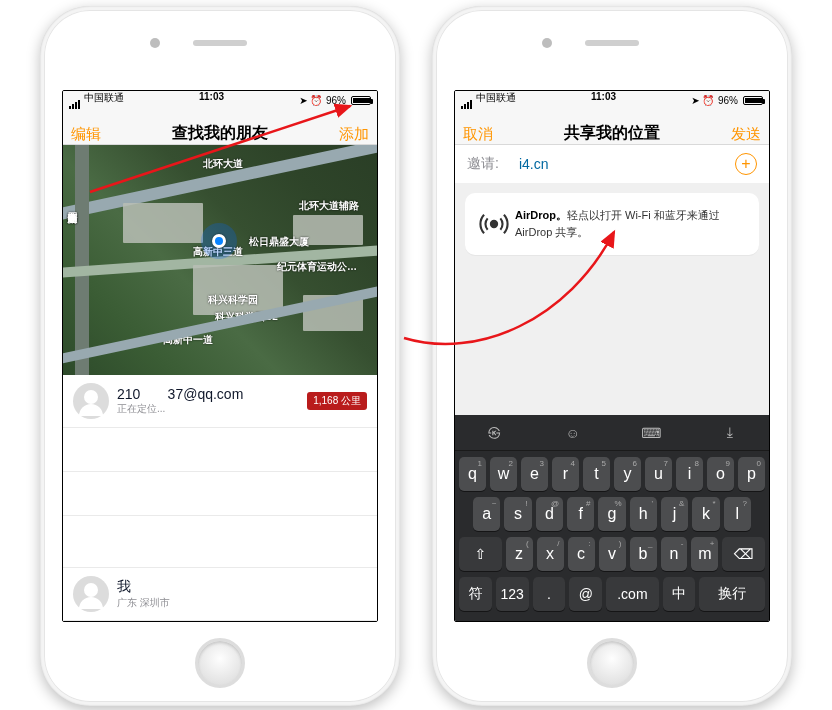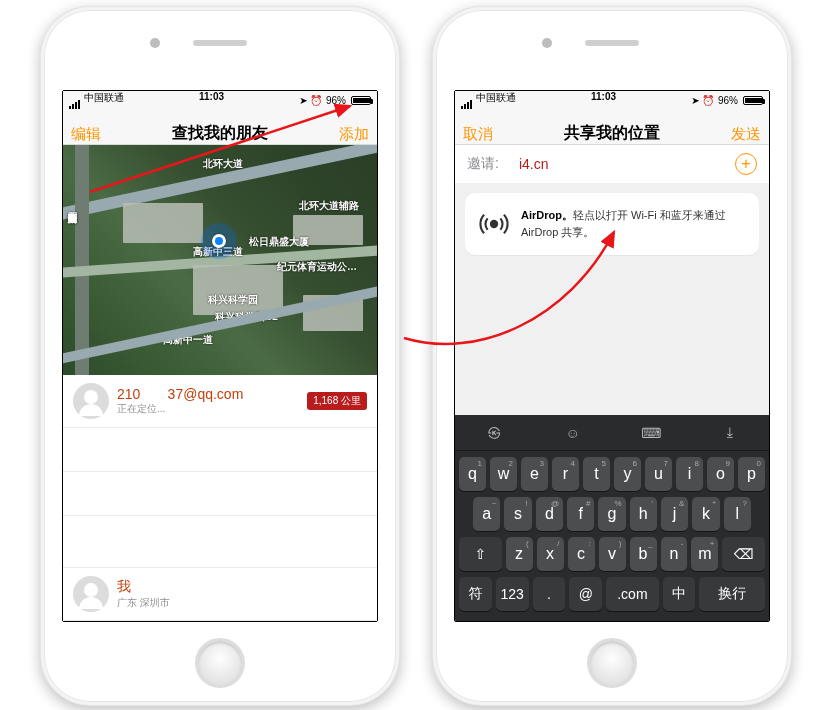--- a/index.html
+++ b/index.html
@@ -112,41 +112,41 @@
   .list { flex:1; background:#fff; display:flex; flex-direction:column;}
   .friend {
     display:flex; align-items:center; padding:8px 10px; border-bottom:1px solid #eaeaea; min-height:52px;
   }
   .avatar {
     width:36px; height:36px; border-radius:50%; background:#dcdcdc; position:relative; flex-shrink:0;
   }
   .avatar::before{ content:""; position:absolute; top:7px; left:50%; transform:translateX(-50%); width:14px; height:14px; border-radius:50%; background:#fff;}
   .avatar::after{ content:""; position:absolute; bottom:3px; left:50%; transform:translateX(-50%); width:24px; height:12px; border-radius:12px 12px 0 0; background:#fff;}
   .friend .info{ flex:1; margin-left:8px;}
-  .friend .name{ font-size:14px; color:#c2410c;}
+  .friend .name{ font-size:14px; color:#0f172a;}
   .friend .sub{ font-size:10px; color:#8e8e93;}
   .badge {
     background:#b91c1c; color:#fff; font-size:10px; padding:2px 6px; border-radius:3px; margin-left:6px;
   }
   .friend.me { margin-top:auto; border-top:1px solid #eaeaea;}
   
   .invite-row {
     display:flex; align-items:center; padding:8px 12px; background:#fff;
     font-size:14px;
   }
   .invite-row .lbl{ color:#8e8e93; margin-right:20px;}
-  .invite-row .val{ flex:1; color:#b91c1c;}
+  .invite-row .val{ flex:1; color:#0369a1;}
   .invite-row .plus{
     width:22px; height:22px; border:1.5px solid #ff9500; border-radius:50%;
     color:#ff9500; display:flex; align-items:center; justify-content:center;
     font-size:16px; line-height:1;
   }
   .airdrop-card {
     margin:10px; background:#fff; border-radius:10px; padding:14px 12px;
-    display:flex; align-items:flex-start; gap:10px;
+    display:flex; align-items:flex-start; gap:4px;
     box-shadow: 0 1px 0 rgba(0,0,0,0.04);
   }
   .airdrop-icon {
     width:34px; height:34px; flex-shrink:0;
   }
   .airdrop-icon svg{ width:100%; height:100%;}
   .airdrop-text { font-size:11px; line-height:1.5; color:#333;}
   .airdrop-text b{ color:#000;}
   .gap-fill { flex:1; background:#f0f0f0;}
   

